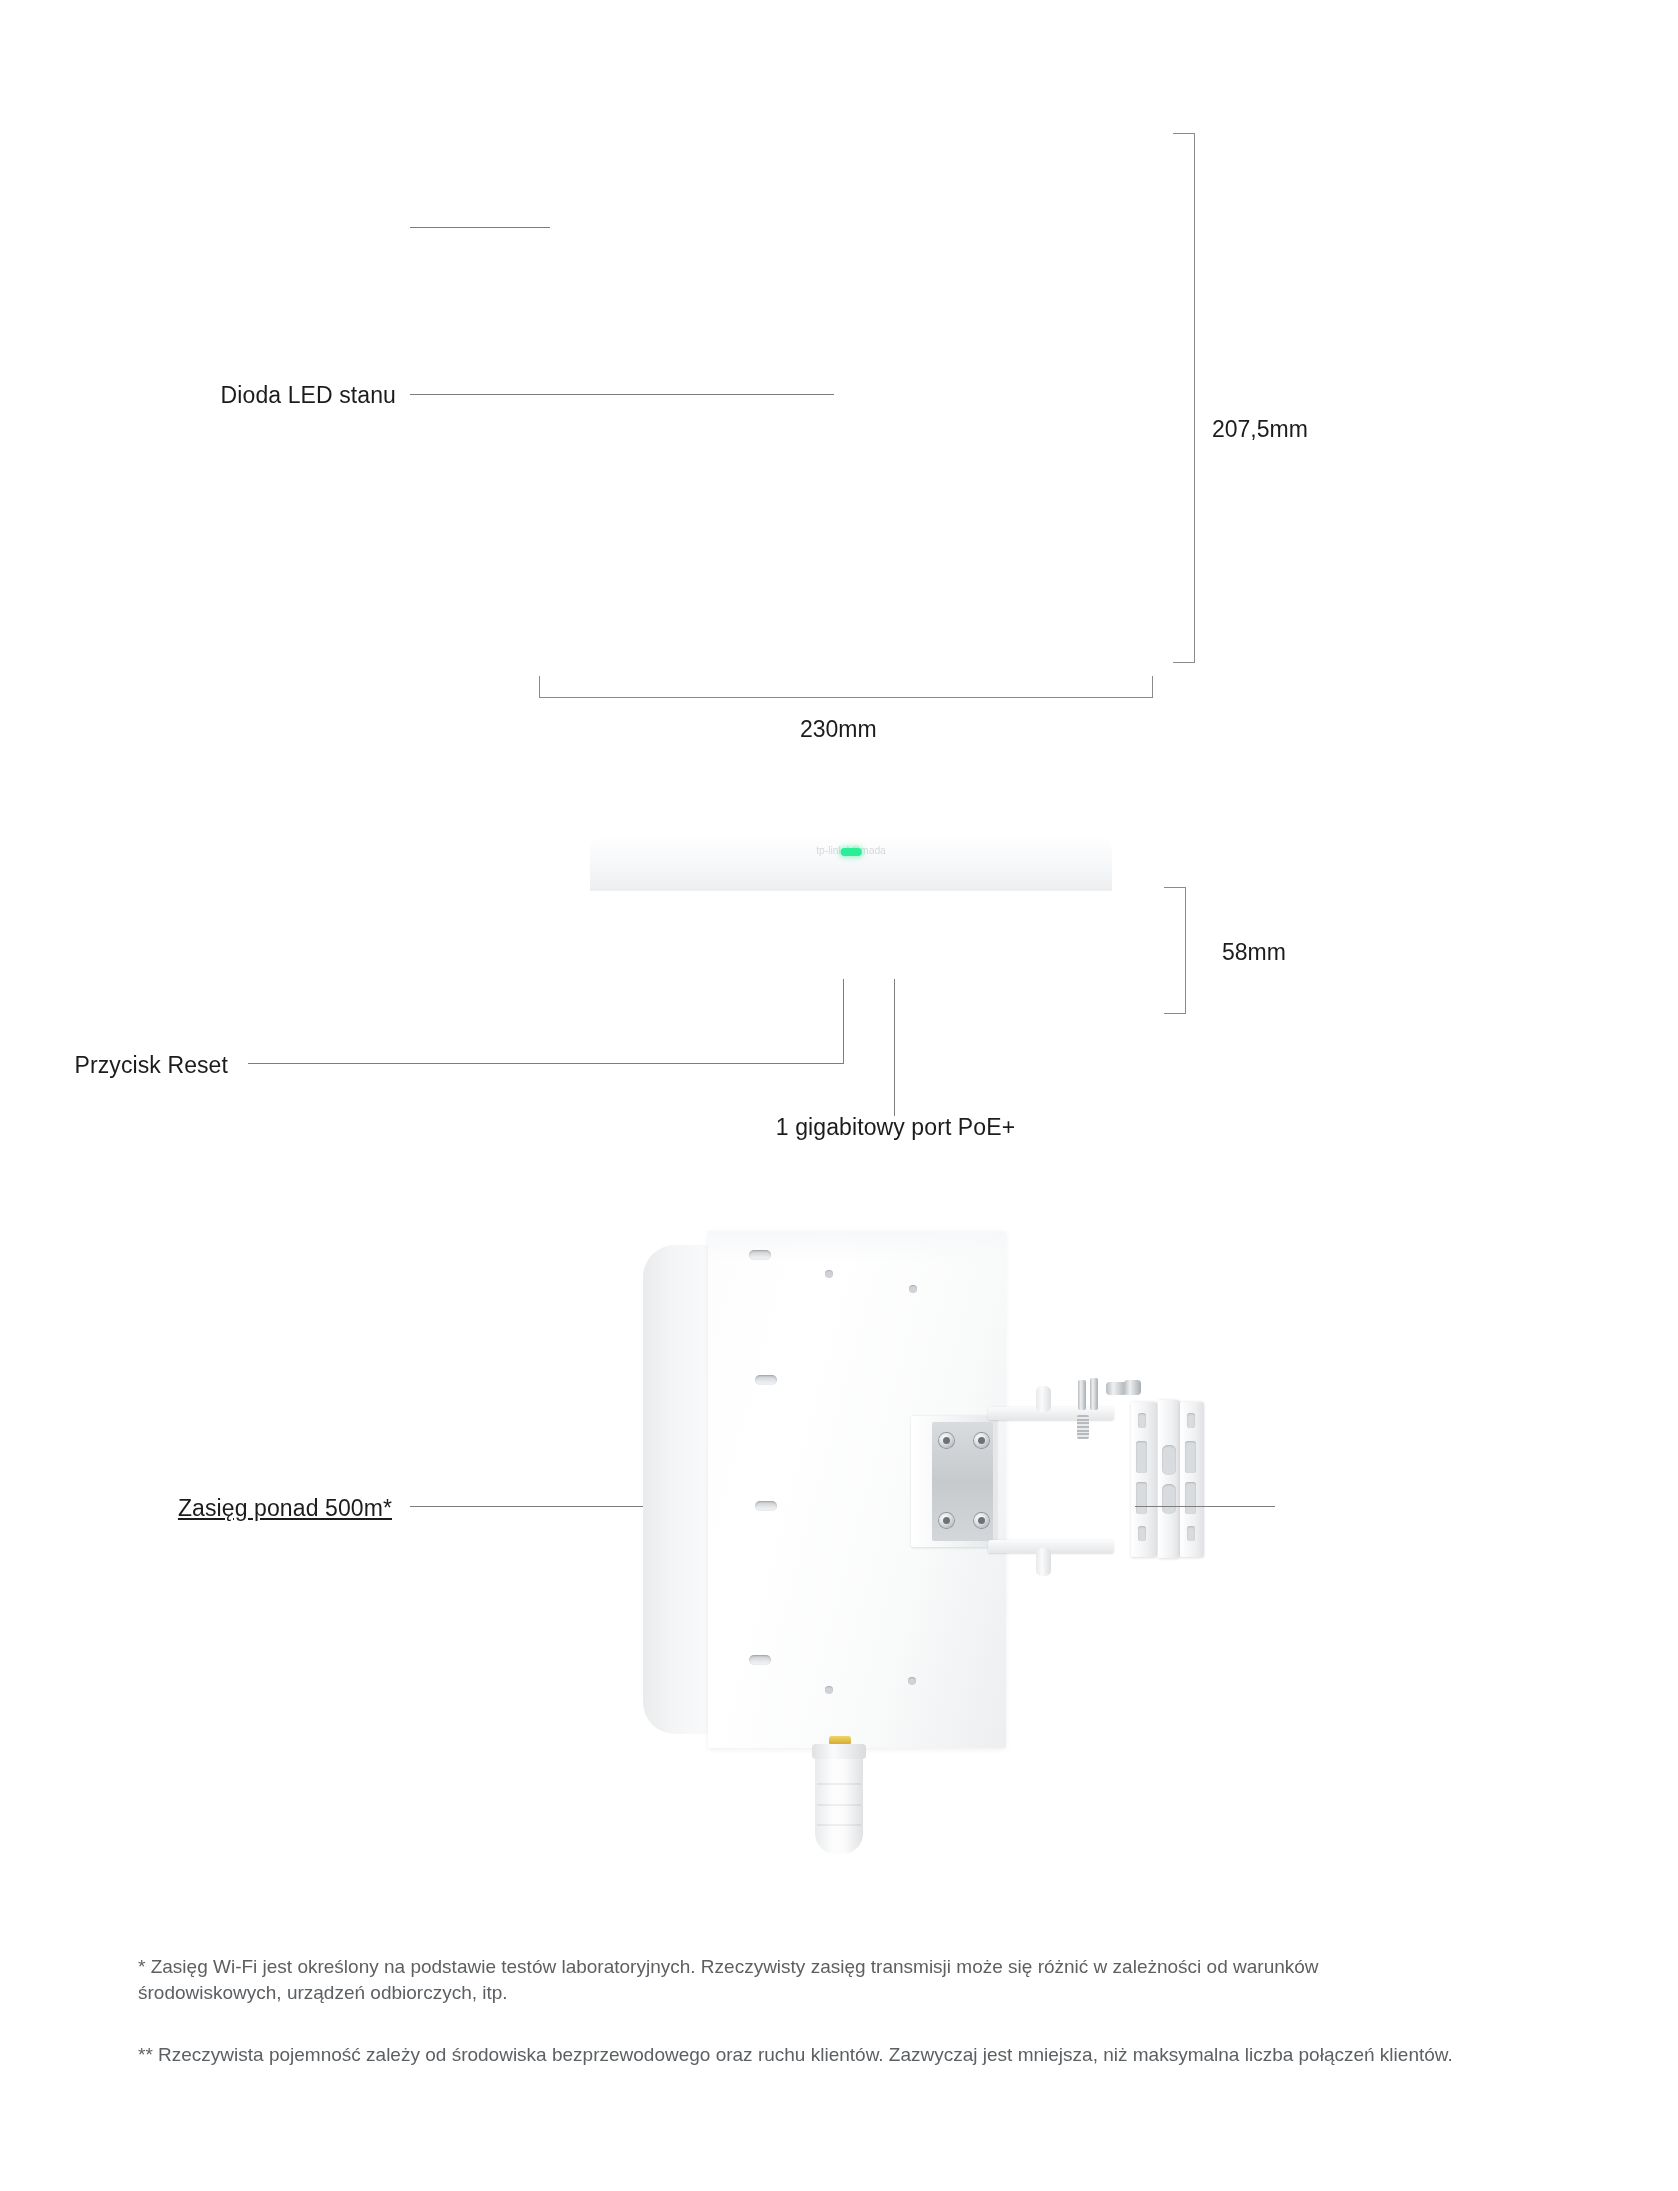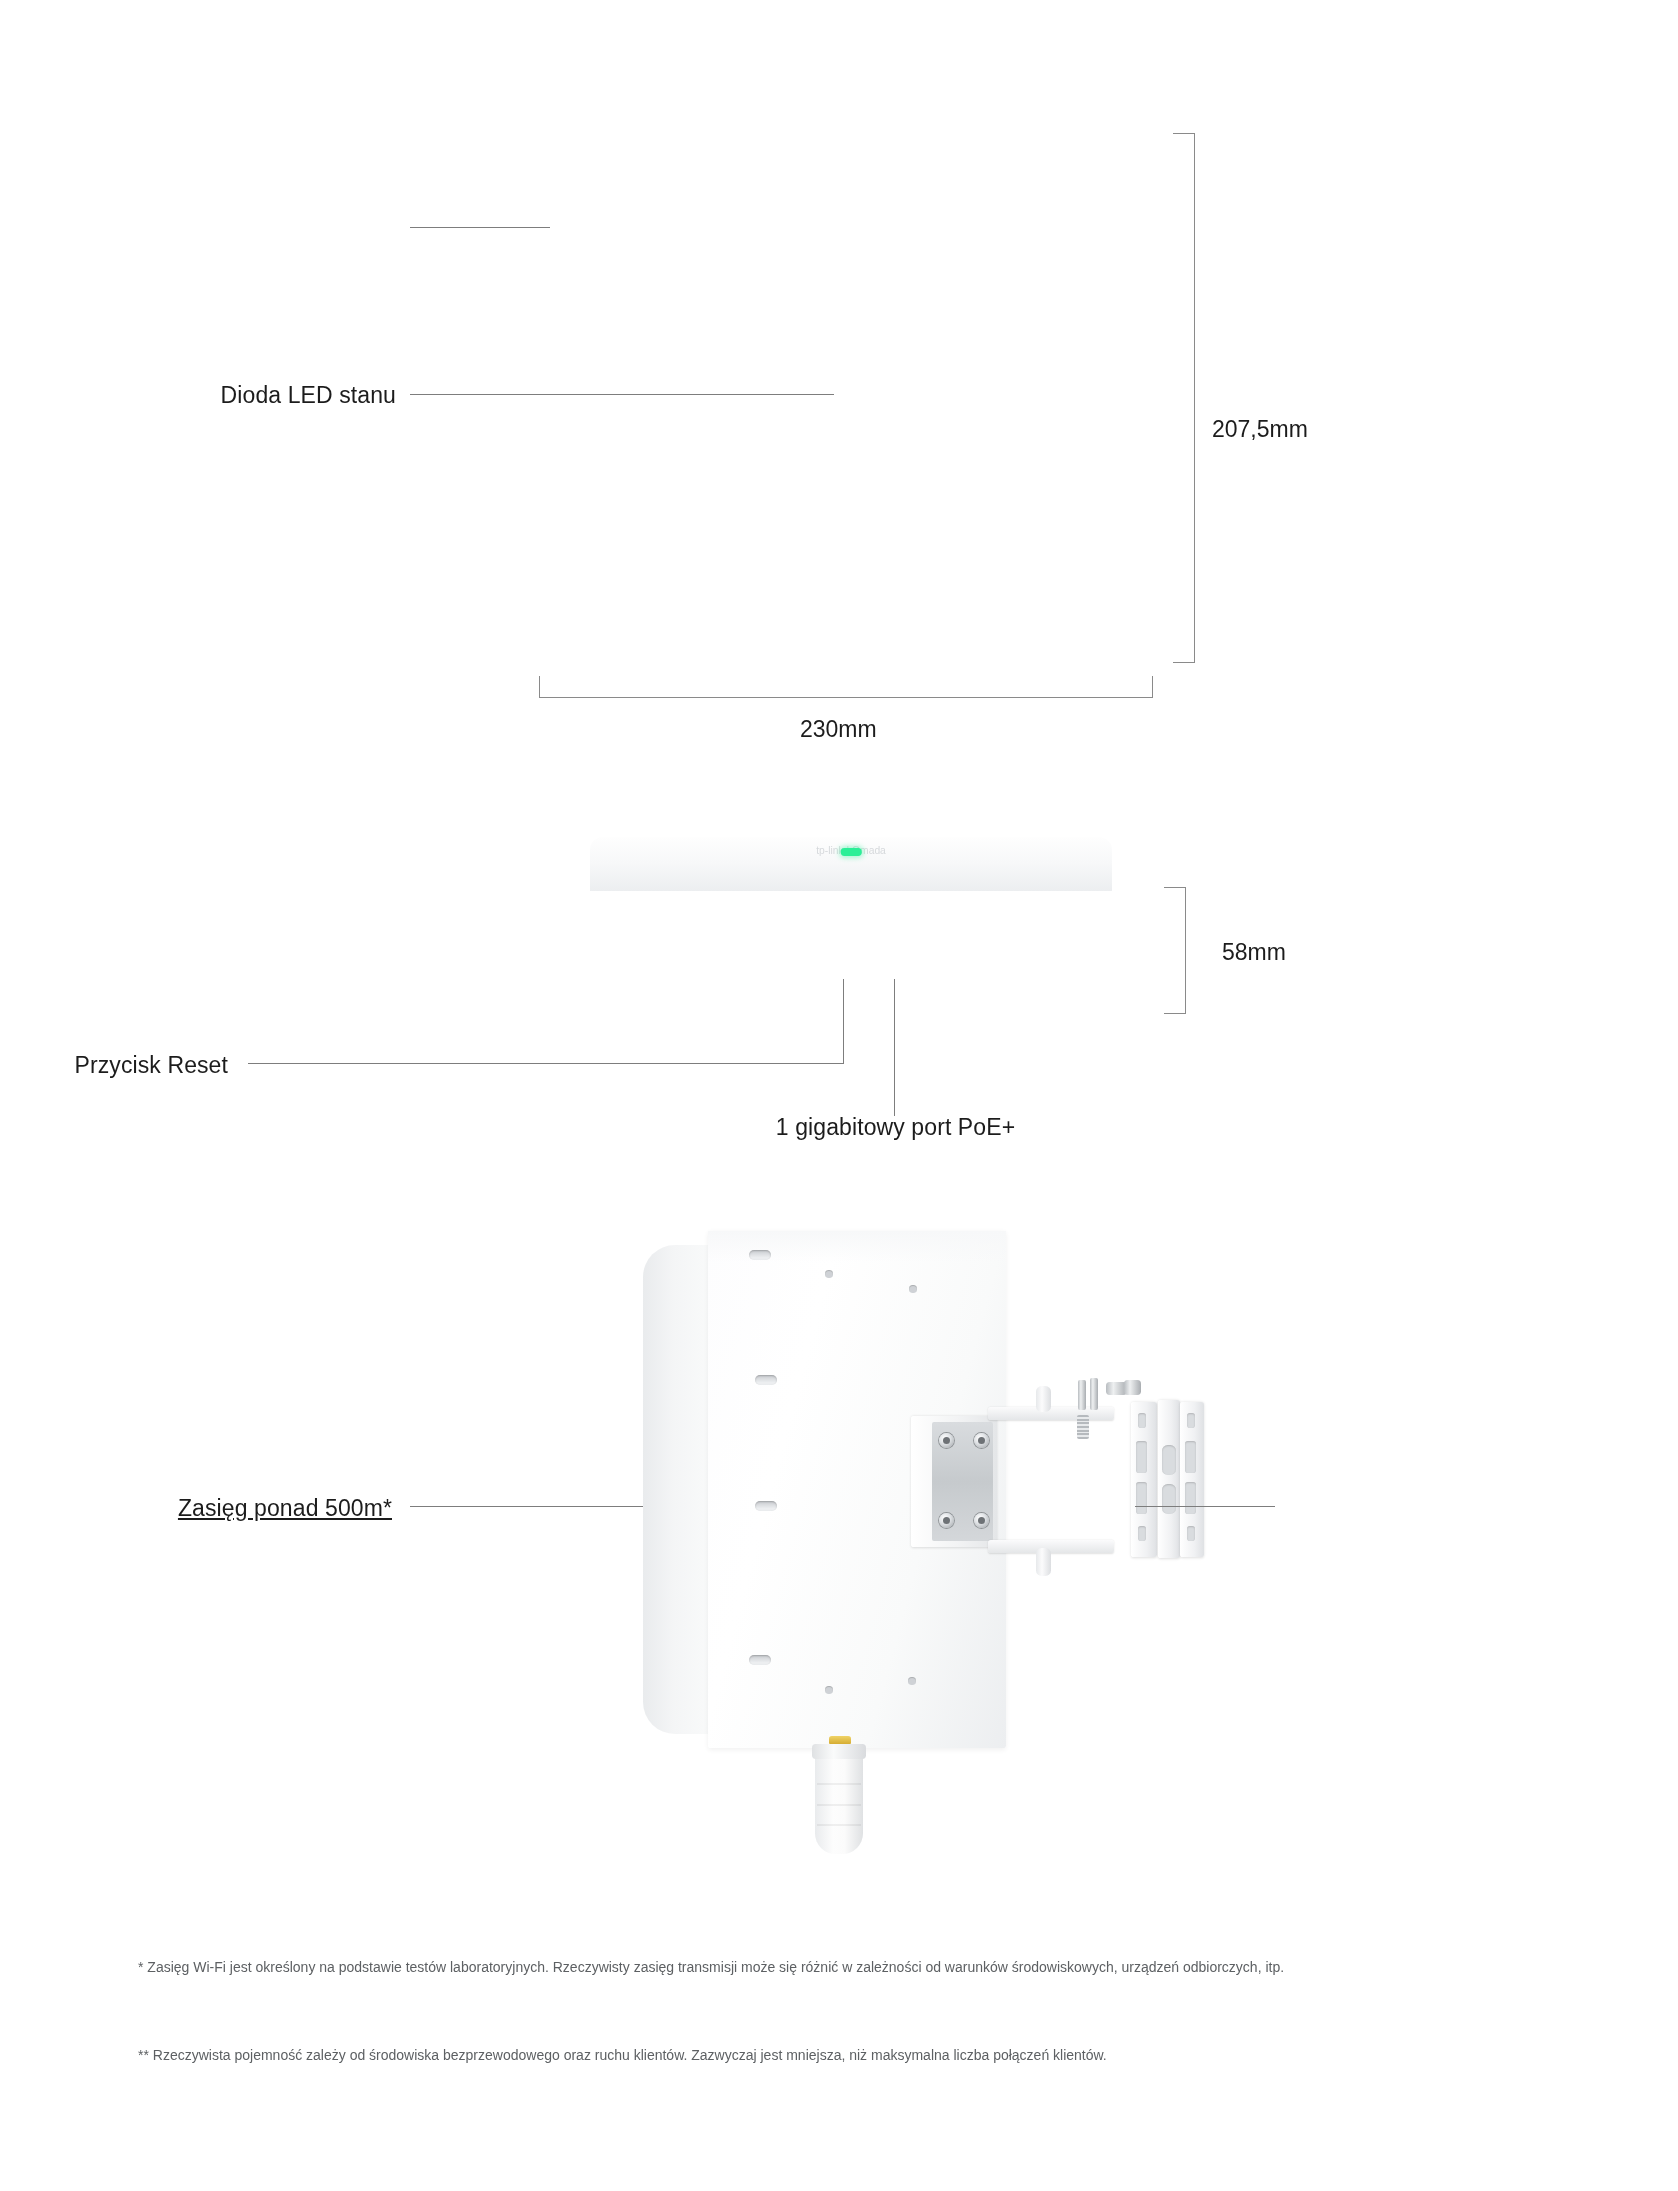--- a/index.html
+++ b/index.html
@@ -408,21 +408,21 @@
     position:absolute;
     left: 186px; top: 505px;
     width: 22.4px; height: 9.3px;
     border-radius: 2.8px;
     background: linear-gradient(180deg,#f0d367 0%, #d2a82c 100%);
   }
 
   
   .footnote {
     position: absolute;
-    font-size: 14px;
+    font-size: 19px;
     line-height: 26px;
     color: #5d6063;
     width: 1324px;
   }
 </style>
 </head>
 <body>
 
 <div id="page">
 

